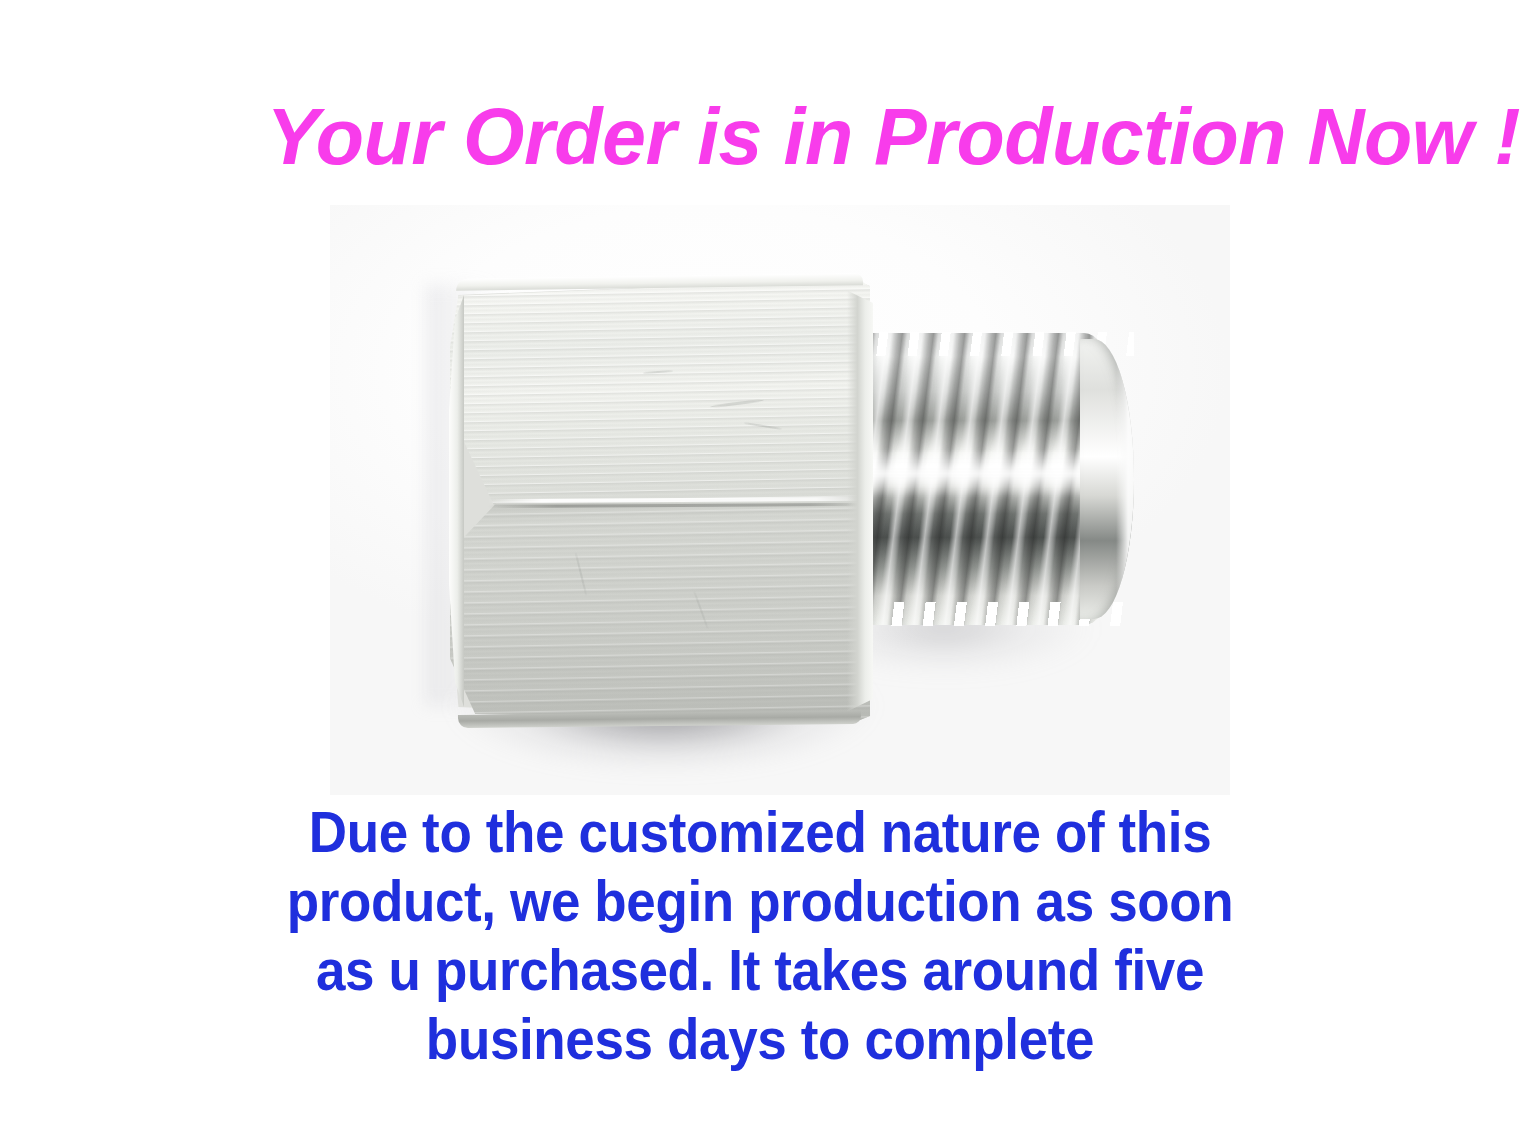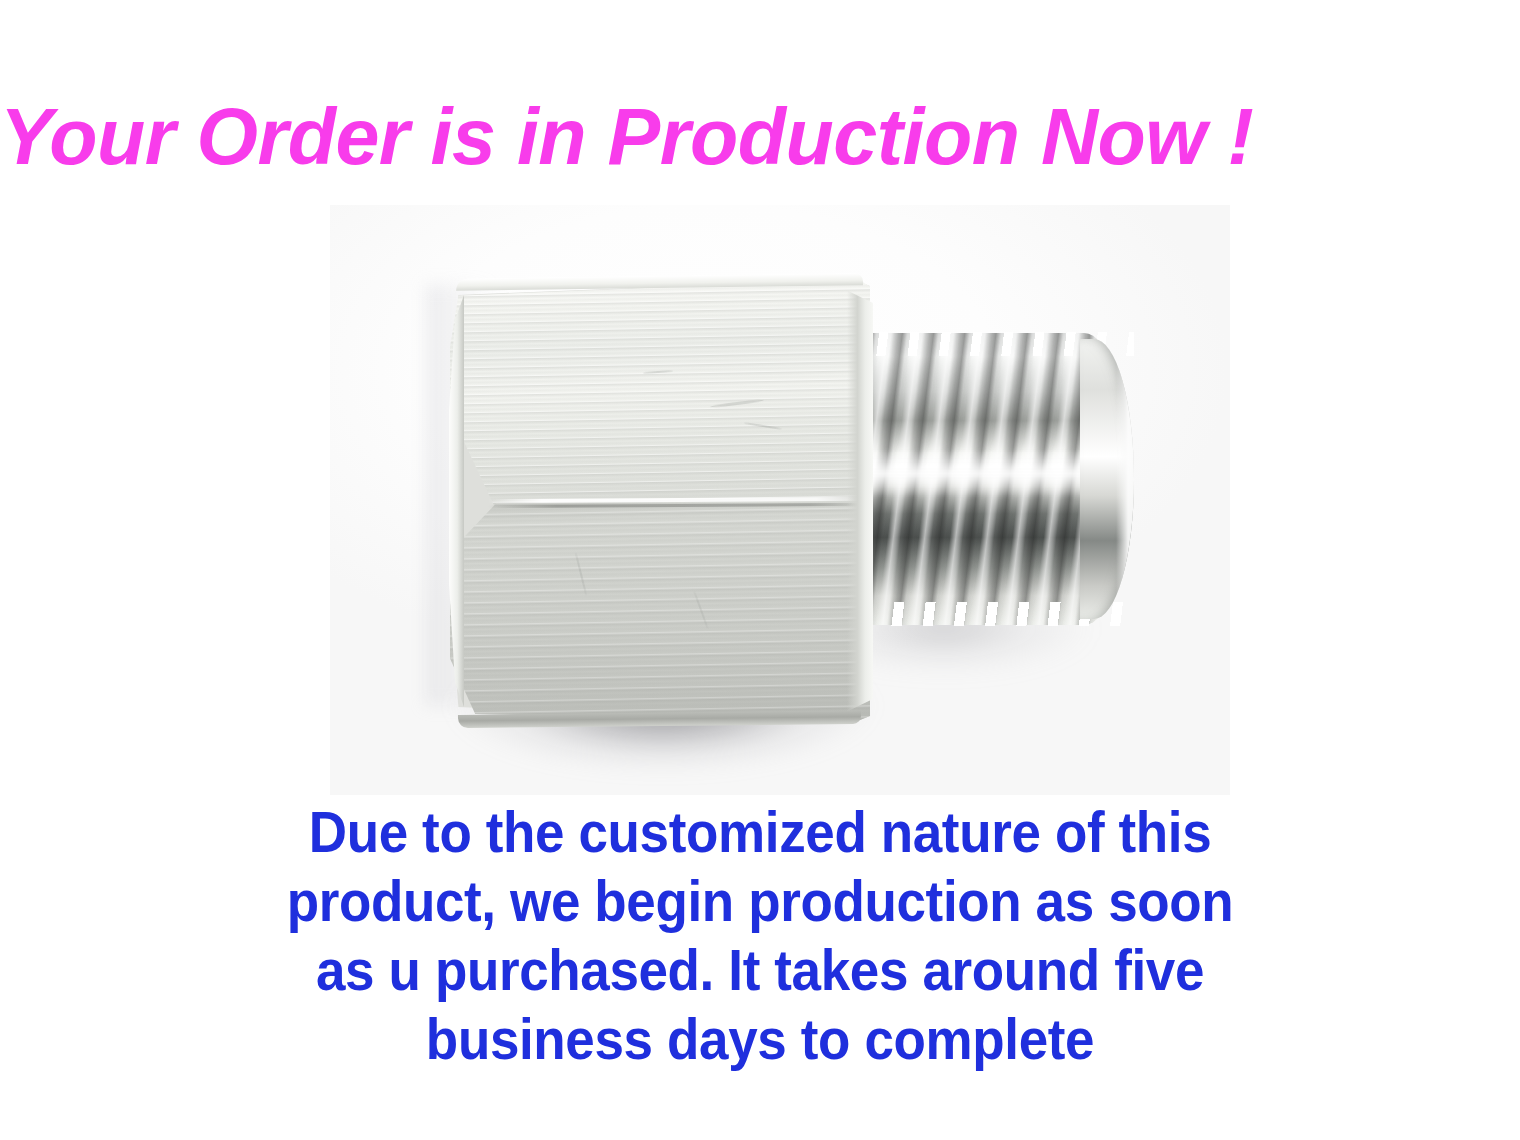--- a/index.html
+++ b/index.html
@@ -16,21 +16,21 @@
     overflow: hidden;
     font-family: "Liberation Sans", sans-serif;
   }
 
   
   #headline {
     position: absolute;
     left: 0;
     top: 96px;
     width: 1520px;
-    text-align: left;
+    text-align: right;
     font-family: "Liberation Sans", sans-serif;
     font-size: 79px;
     font-weight: bold;
     font-style: italic;
     letter-spacing: -0.5px;
     white-space: nowrap;
     line-height: 1.05;
     color: #f83ceb;
   }
 

